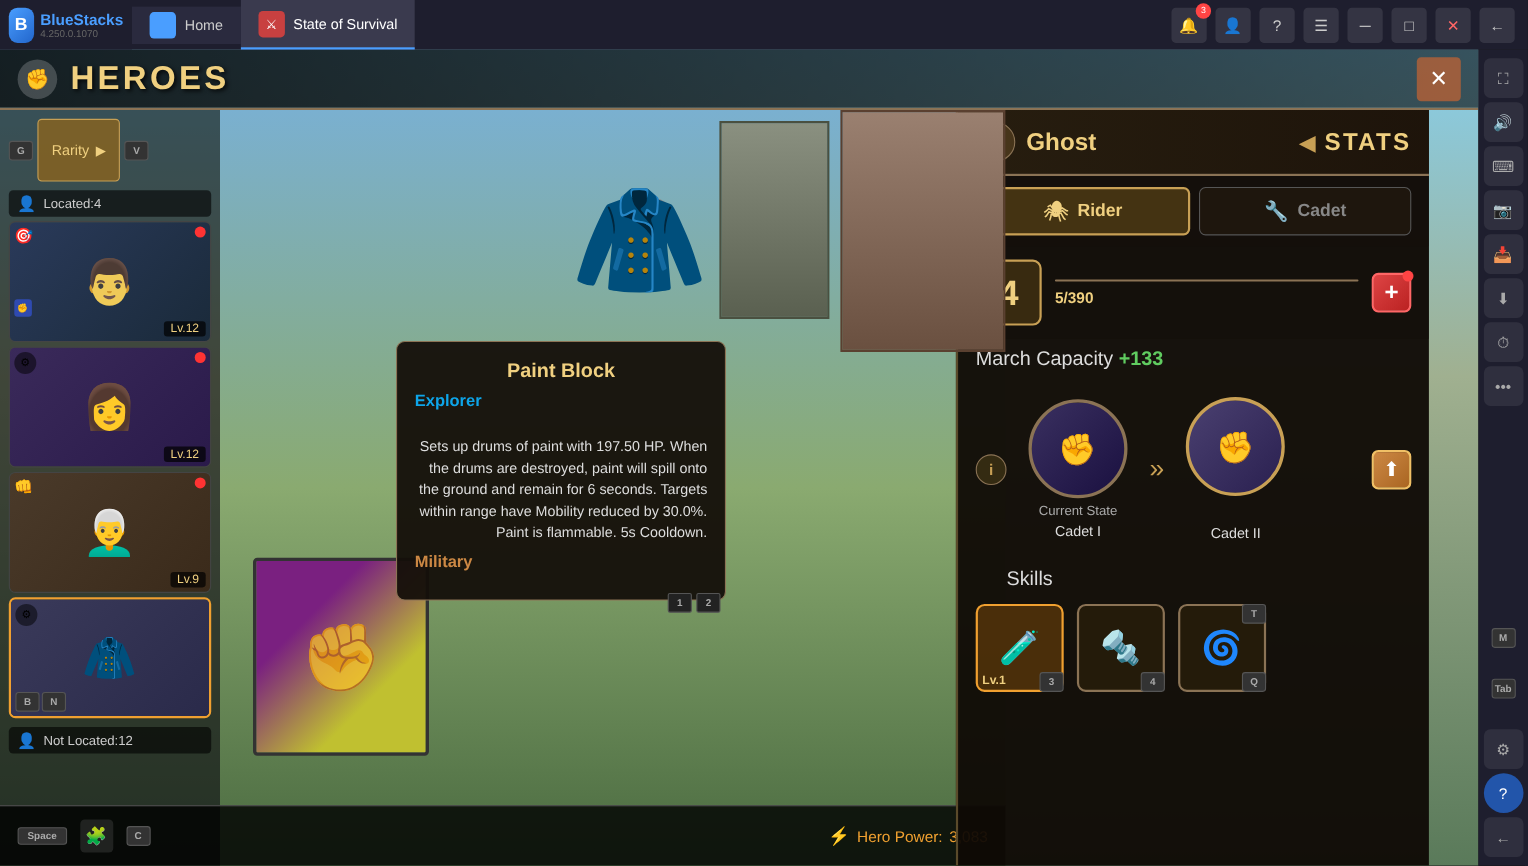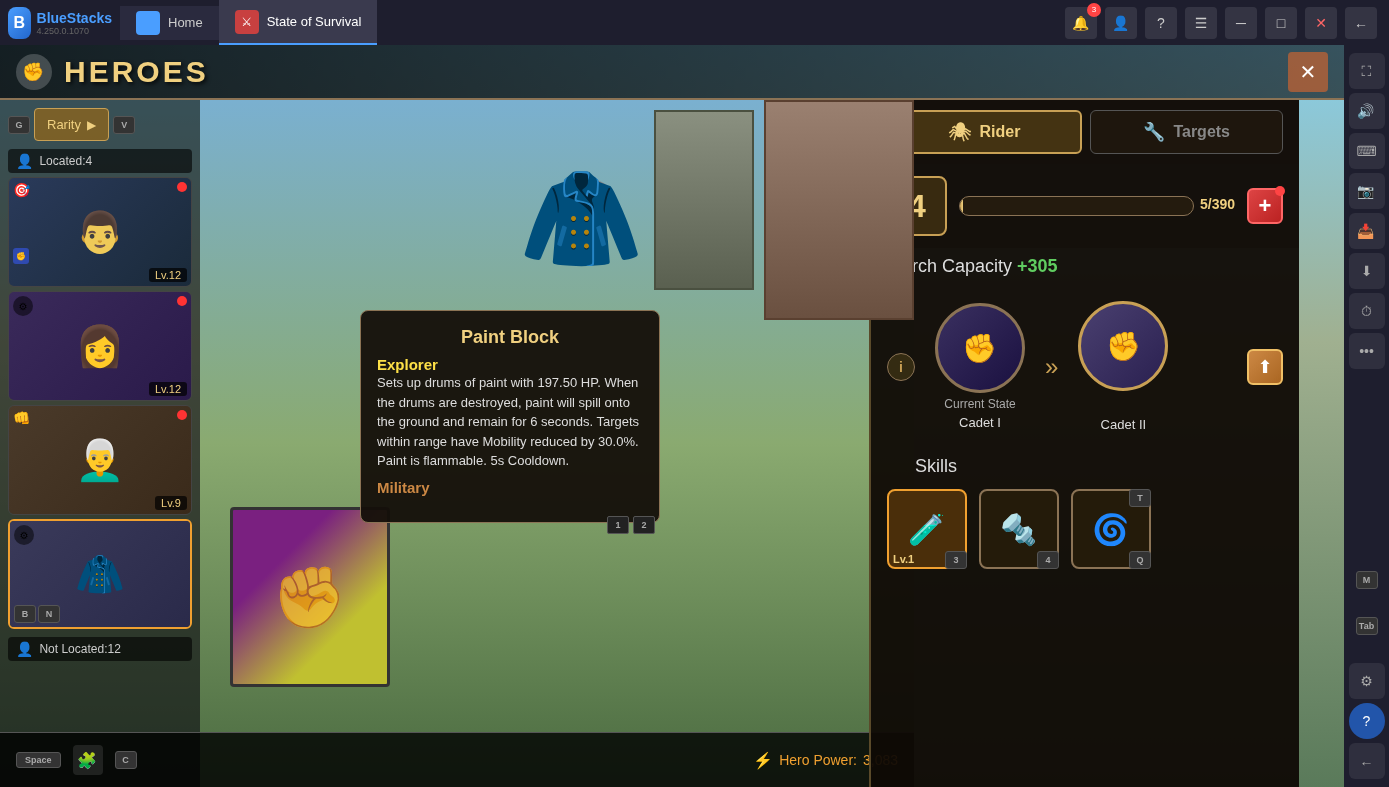--- a/index.html
+++ b/index.html
@@ -199,21 +199,21 @@
       background: #333; border: 1px solid #555; border-radius: 3px;
       display: flex; align-items: center; justify-content: center;
       color: #aaa; font-size: 9px; font-weight: bold;
     }
     .rarity-btn {
       background: rgba(139,100,30,0.8);
       border: 1px solid #c8a055;
       border-radius: 4px;
       color: #f0d080;
       font-size: 13px;
-      padding: 8px 12px;
+      padding: 20px 12px;
       display: flex; align-items: flex-end; gap: 6px;
       cursor: pointer;
     }
     .rarity-arrow { color: #f0d080; font-size: 12px; }
 
     .hero-card {
       width: 100%;
       height: 110px;
       background: rgba(30,30,50,0.8);
       border: 1px solid #444;
@@ -311,30 +311,31 @@
       padding: 16px;
     }
     .tooltip-title {
       color: #f0d080;
       font-size: 18px;
       font-weight: bold;
       text-align: center;
       margin-bottom: 8px;
     }
     .tooltip-subtitle {
-      color: #fde047;
+      color: #0ea5e9;
       font-size: 15px;
       font-weight: bold;
-      margin-bottom: 0;
+      margin-bottom: 23px;
     }
     .tooltip-text {
       color: #ddd;
       font-size: 13px;
       line-height: 1.5;
       margin-bottom: 8px;
+      text-align: right;
     }
     .tooltip-military {
       color: #cc8844;
       font-size: 15px;
       font-weight: bold;
       margin-bottom: 10px;
     }
     .upgrade-btn {
       width: 100%;
       padding: 12px;
@@ -811,49 +812,57 @@
     <div class="num-key">C</div>
     <div class="hero-power">
       <span style="color:#f0a030;font-size:16px;">⚡</span>
       <span>Hero Power:</span>
       <span>3,083</span>
     </div>
   </div>
 
   <div class="ghost-panel">
 
+    <div class="ghost-header">
+      <div class="ghost-gear">⚙</div>
+      <span class="ghost-name">Ghost</span>
+      <div class="stats-back">
+        <span class="back-arrow">◀</span>
+        <span class="stats-label">STATS</span>
+      </div>
+    </div>
 
     <div class="ghost-tabs">
       <div class="ghost-tab active">
         <span style="font-size:18px;">🕷</span>
         <span>Rider</span>
       </div>
       <div style="width:8px;"></div>
       <div class="ghost-tab inactive">
         <span style="font-size:18px;">🔧</span>
-        <span>Targets</span>
+        <span>Cadet</span>
       </div>
     </div>
 
     <div class="level-section">
       <div class="level-number">4</div>
-      <div style="flex:1; display:flex; flex-direction:row; gap:6px;">
+      <div style="flex:1; display:flex; flex-direction:column; gap:6px;">
         <div class="level-bar-container">
           <div class="level-bar-fill"></div>
         </div>
         <div class="level-text">
           <span>5</span>/<span>390</span>
         </div>
       </div>
       <div class="level-plus level-red-dot">+</div>
     </div>
 
     <div class="march-capacity">
       <span>March Capacity</span>
-      <span class="highlight">+305</span>
+      <span class="highlight">+133</span>
     </div>
 
     <div class="rank-section">
       <div class="info-circle">i</div>
       <div class="rank-info">
         <div class="rank-badge">
           <span style="font-size:28px;">✊</span>
         </div>
         <div class="rank-label">Current State</div>
         <div class="rank-name">Cadet I</div>

